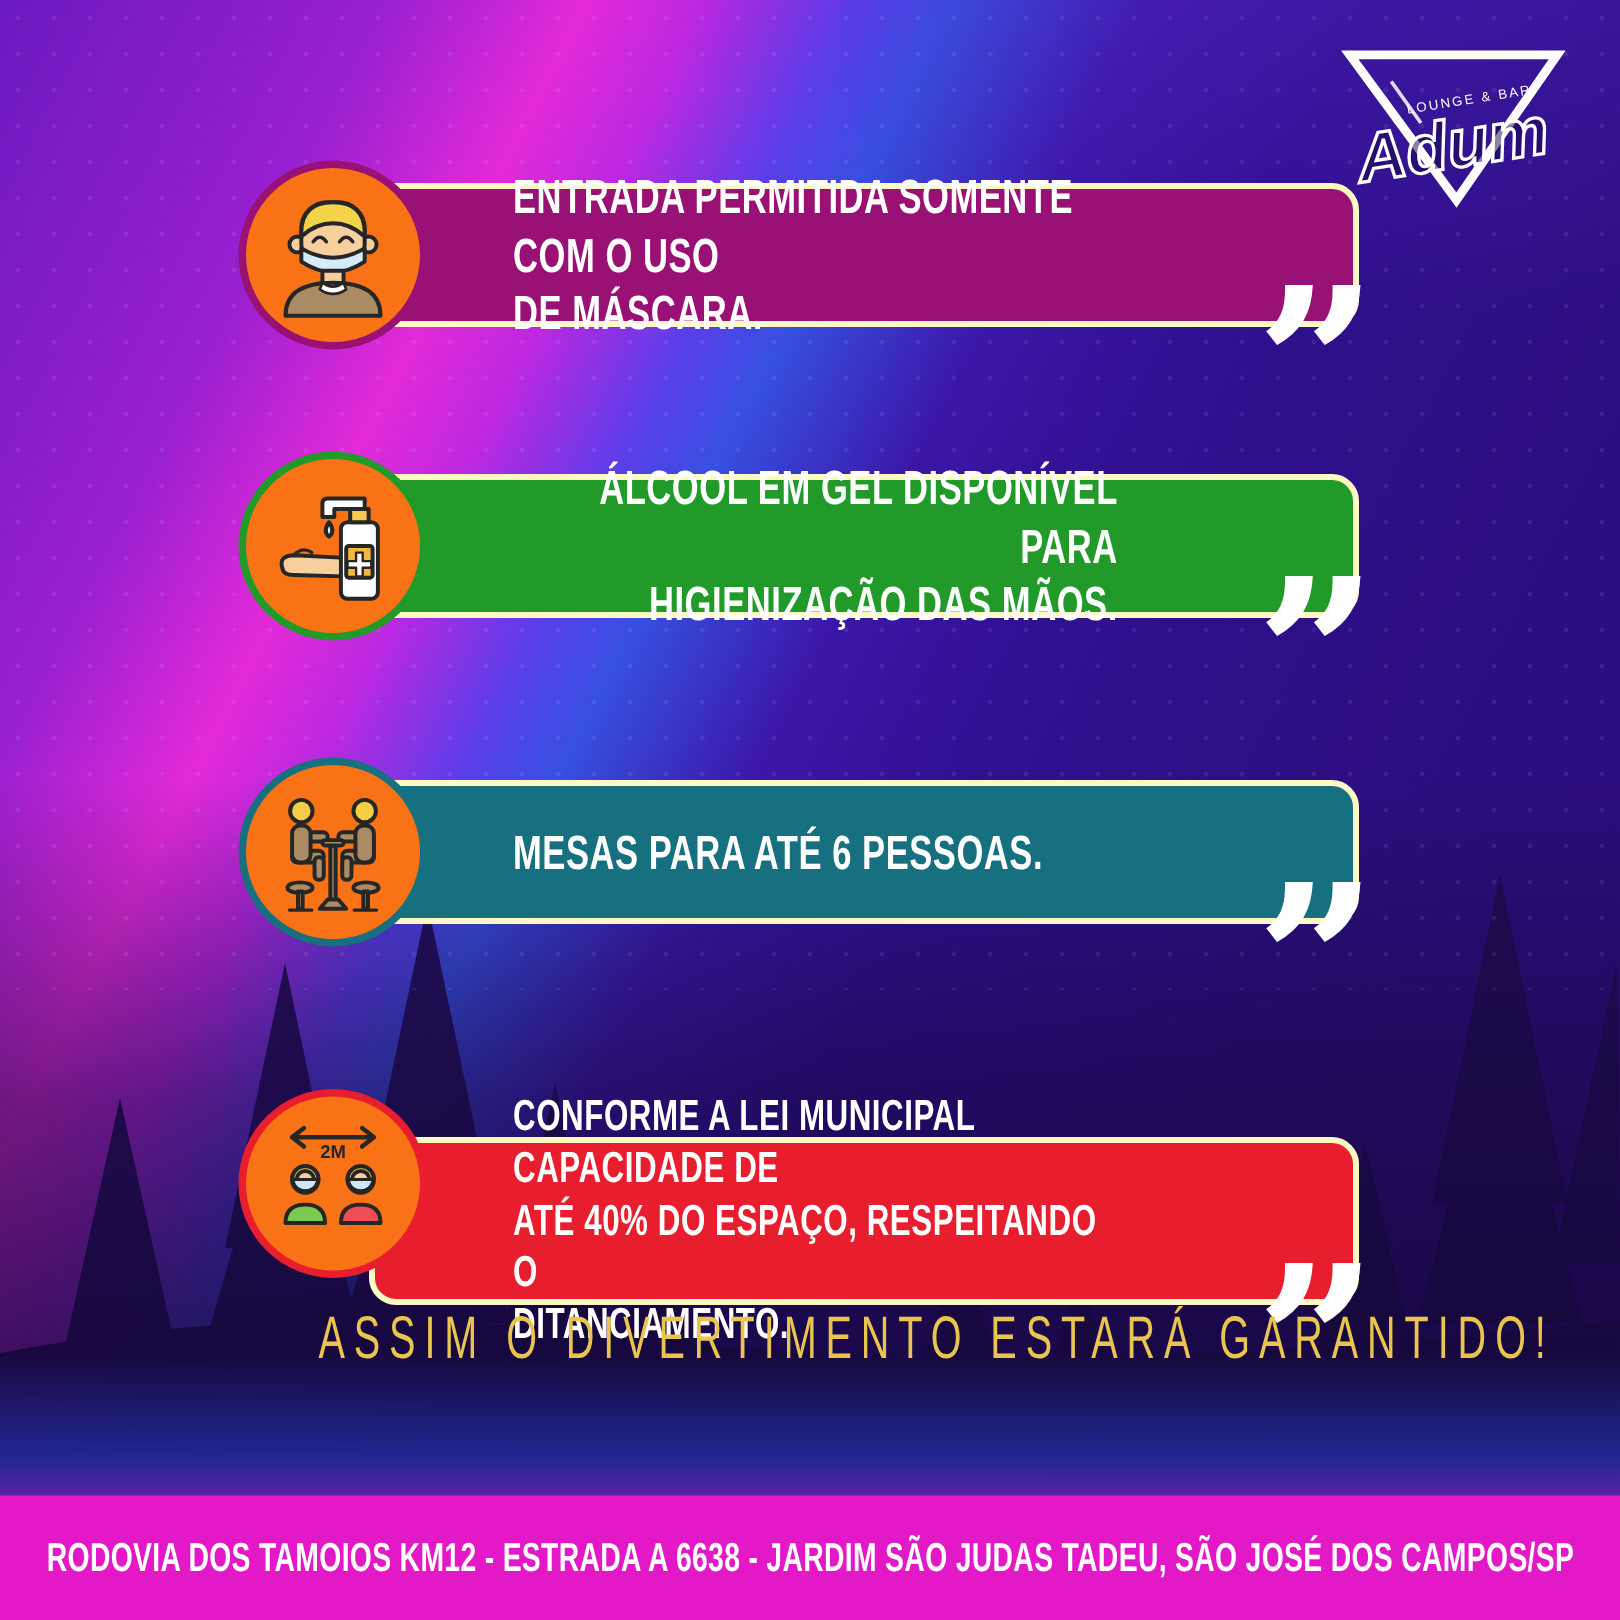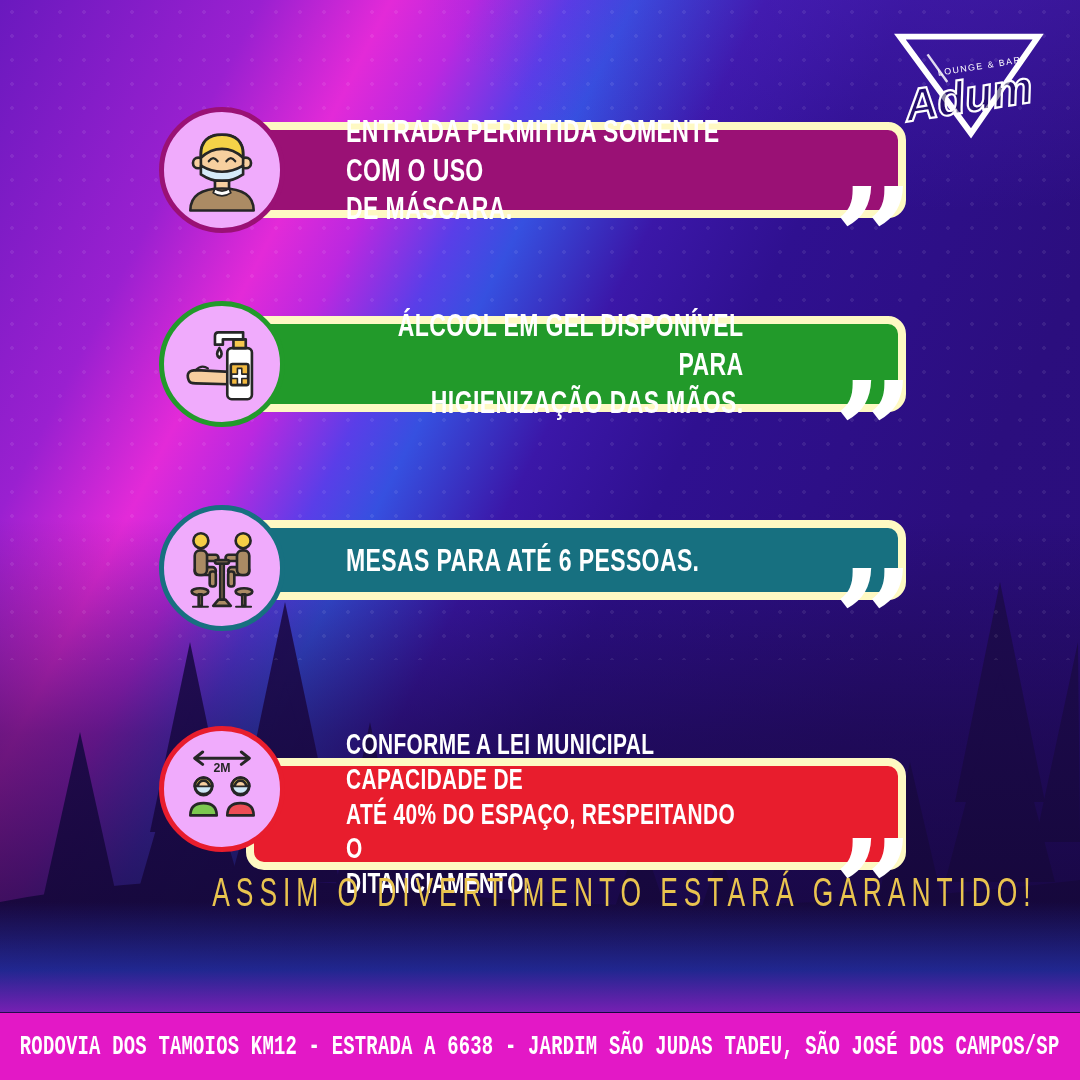--- a/index.html
+++ b/index.html
@@ -34,64 +34,64 @@
   .trees{position:absolute;left:0;bottom:68px;width:1080px;height:430px;}
   .bg-bottom-glow{position:absolute;left:0;bottom:68px;width:100%;height:110px;
     background:linear-gradient(180deg, rgba(45,45,200,0) 0%, rgba(45,70,230,.5) 62%, rgba(150,40,220,.75) 100%);
   }
   
   .logo{position:absolute;left:890px;top:24px;width:158px;height:118px;}
   
   .banner{
     position:absolute;left:246px;width:660px;box-sizing:border-box;
     background:var(--accent,#9A1175);
-    border:8px solid #fef9c3;border-radius:18px;
+    border:4px solid #fef9c3;border-radius:18px;
     display:flex;align-items:center;
     padding-left:92px;
   }
   .banner p{
     margin:0;color:#fff;font-weight:bold;
     font-size:32px;line-height:1.2;letter-spacing:.5px;
     white-space:pre-line;width:760px;
     transform:scaleX(.72);transform-origin:left center;
   }
   .banner.small-text p{font-size:29px;line-height:1.2;}
   .quote{
     position:absolute;right:-16px;top:calc(100% - 40px);
     font-family:"DejaVu Serif",serif;font-weight:bold;
     font-size:140px;line-height:1;color:#fff;pointer-events:none;
   }
   .icon-circle{
     position:absolute;left:159px;width:126px;height:126px;box-sizing:border-box;
-    background:#f0abfc;border:5px solid var(--accent,#9A1175);border-radius:50%;
+    background:#f97316;border:5px solid var(--accent,#9A1175);border-radius:50%;
     display:flex;align-items:center;justify-content:center;z-index:3;
   }
   .icon-circle svg{width:88px;height:88px;}
   .row1 .banner{top:122px;height:96px;}  .row1 .icon-circle{top:107px;}
   .row2 .banner{top:316px;height:96px;text-align:right;}  .row2 .icon-circle{top:301px;}
-  .row3 .banner{top:520px;height:80px;}  .row3 .icon-circle{top:505px;}
+  .row3 .banner{top:520px;height:96px;}  .row3 .icon-circle{top:505px;}
   .row4 .banner{top:758px;height:112px;} .row4 .icon-circle{top:726px;}
   
   .headline{position:absolute;top:870px;left:0;width:100%;display:flex;}
   .headline span{
     white-space:nowrap;color:var(--headline-color,#E9C44F);
     font-size:40px;letter-spacing:9px;font-weight:400;
     transform:scaleX(.66);
   }
   .hashtag{position:absolute;top:956px;left:0;width:100%;display:flex;justify-content:center;}
   .hashtag span{
     white-space:nowrap;color:var(--hashtag-color,#41BCCB);
     font-size:26px;font-weight:bold;letter-spacing:.5px;
     transform:scaleX(.88);
   }
   
   .footer{
-    position:absolute;left:0;bottom:0;width:100%;height:67px;
+    position:absolute;left:0;bottom:0;width:100%;height:83px;
     background:var(--footer-bg,#E318C6);
-    display:flex;align-items:center;justify-content:center;z-index:4;font-family:Liberation Mono, monospace;
+    display:flex;align-items:center;justify-content:center;z-index:4;
   }
   .footer span{
     white-space:nowrap;color:#fff;font-weight:bold;font-size:27px;letter-spacing:.3px;
     transform:scaleX(.7);
   }
   svg text{font-family:"Liberation Sans",sans-serif;}
 </style>
 </head>
 <body>
 

